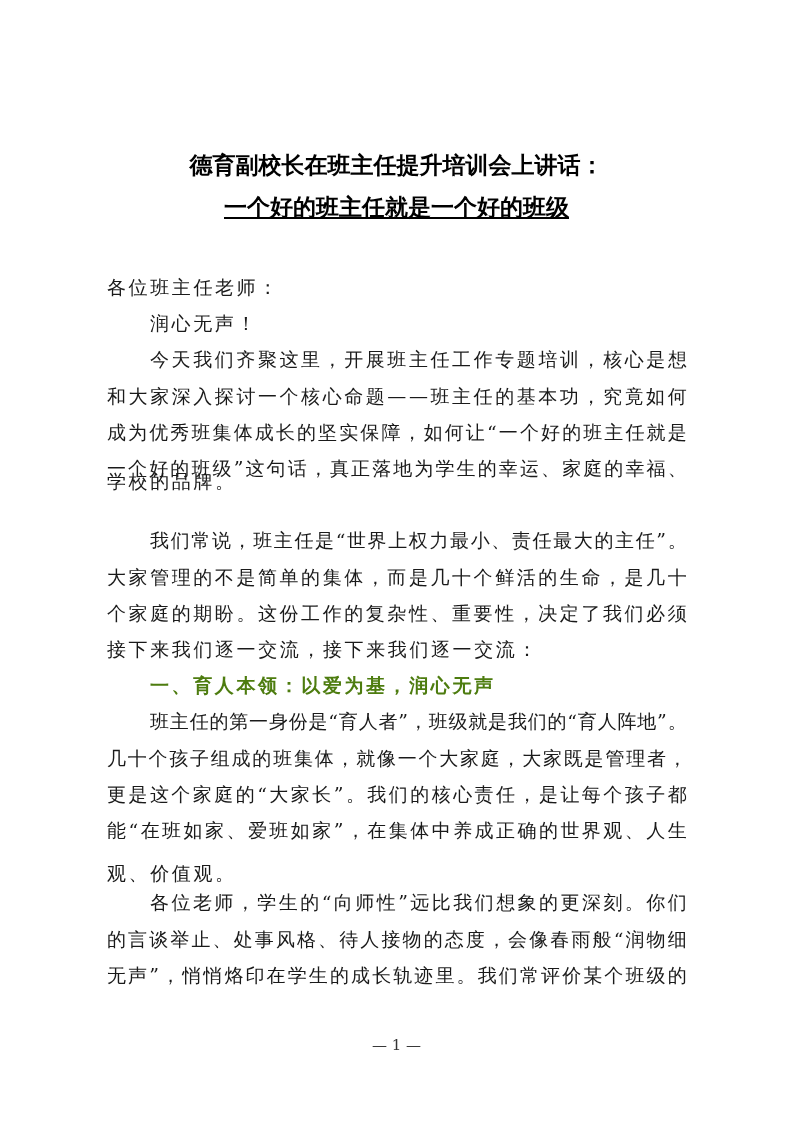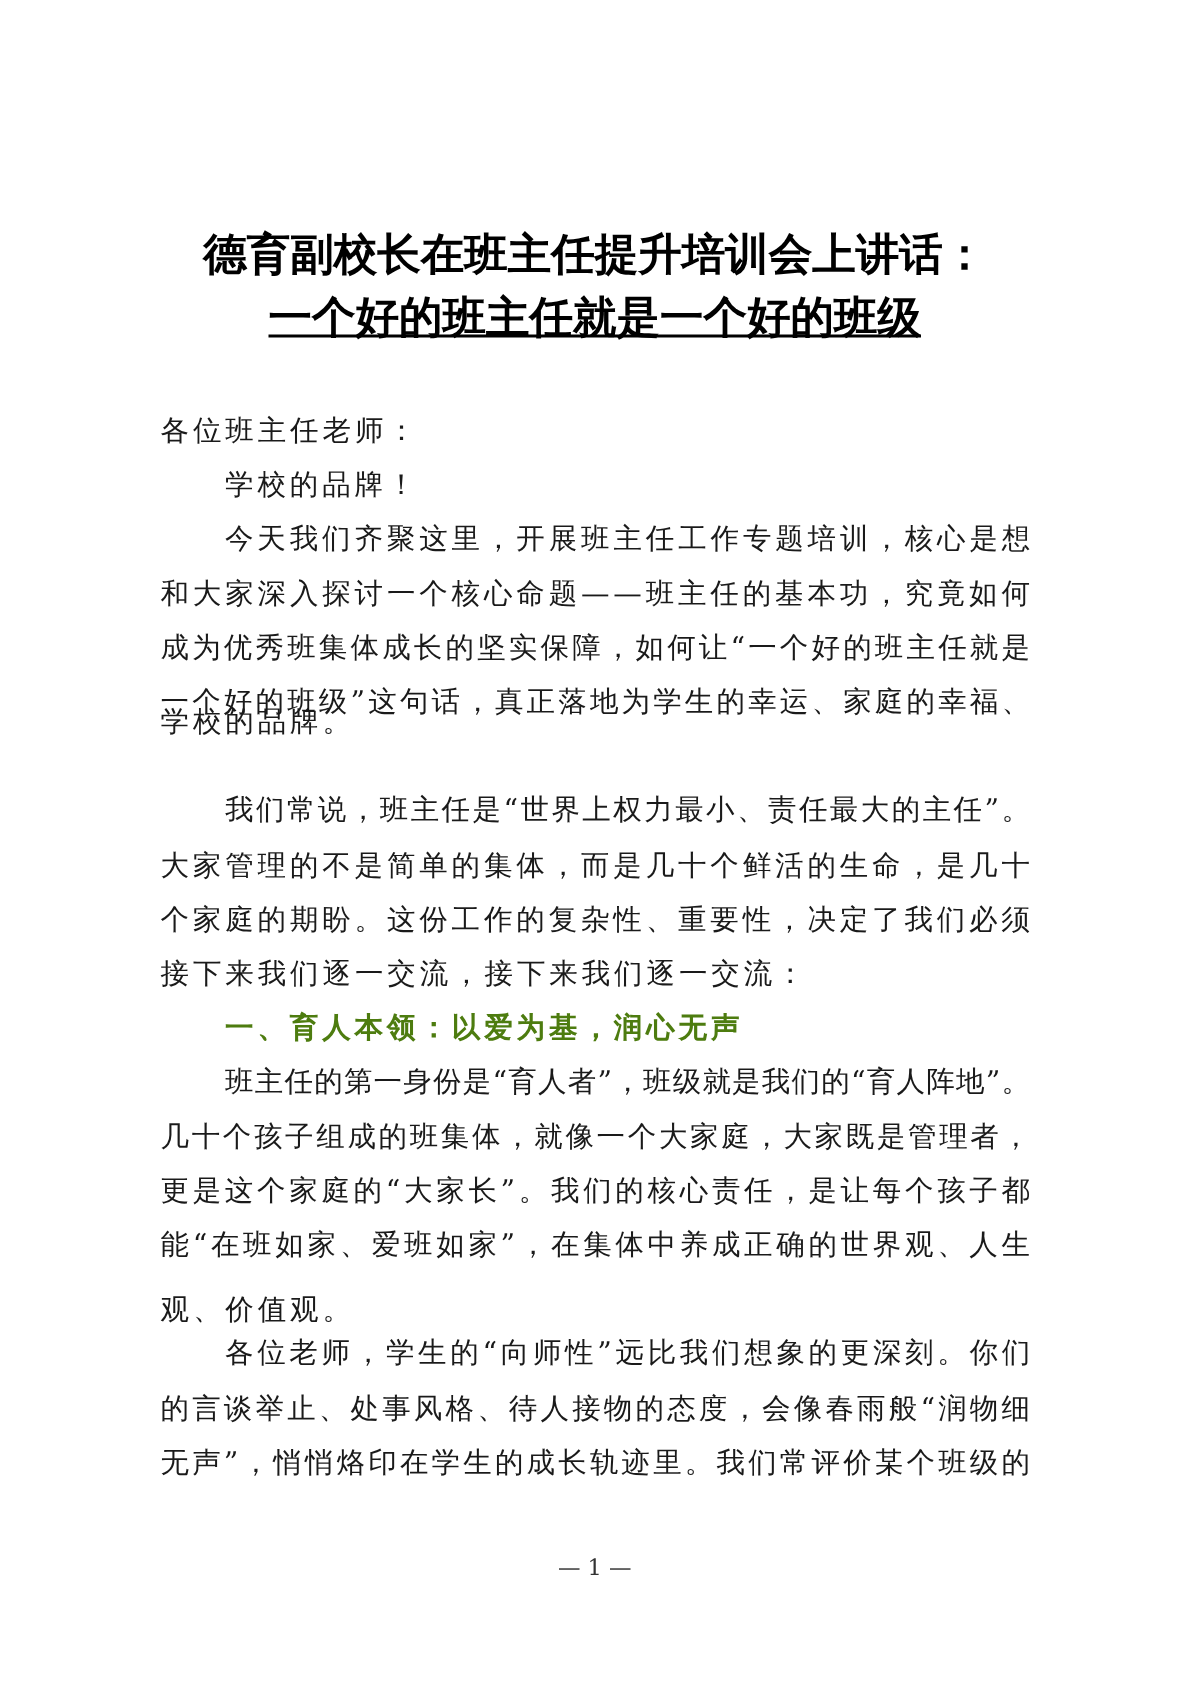--- a/index.html
+++ b/index.html
@@ -1,41 +1,41 @@
 <!DOCTYPE html>
 <html><head>
 <meta charset="utf-8">
 <style>
   html, body { margin: 0; padding: 0; background: #ffffff; }
   body { width: 793px; height: 1122px; position: relative; overflow: hidden;
          font-family: "DejaVu Serif", "Liberation Serif", serif; color: #111; }
   .title { position: absolute; left: 0; width: 793px; text-align: center;
            font-family: "DejaVu Sans", "Liberation Sans", sans-serif; font-weight: bold;
-           font-size: 29px; letter-spacing: 0px; color: #000; white-space: nowrap; }
+           font-size: 23px; letter-spacing: 0px; color: #000; white-space: nowrap; }
   .t1 { top: 150px; }
   .t2 { top: 192px; text-decoration: underline; }
   .line { position: absolute; left: 107px; width: 580px; height: 36px;
           font-size: 19px; line-height: 36px; white-space: nowrap;
           display: flex; justify-content: space-between; color: #1a1a1a; }
   .line.last { justify-content: flex-start; letter-spacing: 2.6px; }
   .line.indent { left: 150px; width: 537px; }
   .line span { display: inline-block; }
   .heading { font-family: "DejaVu Sans", "Liberation Sans", sans-serif; font-weight: bold; color: #4d7c0f; }
   .pagenum { position: absolute; top: 1036px; left: 0; width: 793px; text-align: center;
              font-size: 15px; color: #333; }
 </style>
 </head>
 <body>
 
 <div>
   <div class="title t1">德育副校长在班主任提升培训会上讲话：</div>
   <div class="title t2">一个好的班主任就是一个好的班级</div>
   <div id="body-lines">
       <div class="line last" style="top: 269px;">各位班主任老师：</div>
-      <div class="line indent last" style="top: 305.2px;">学校的品牌！</div>
+      <div class="line indent last" style="top: 305.2px;">润心无声！</div>
       <div class="line indent" style="top: 341.4px;">
         <span>今</span>
         <span>天</span>
         <span>我</span>
         <span>们</span>
         <span>齐</span>
         <span>聚</span>
         <span>这</span>
         <span>里</span>
         <span>，</span>

